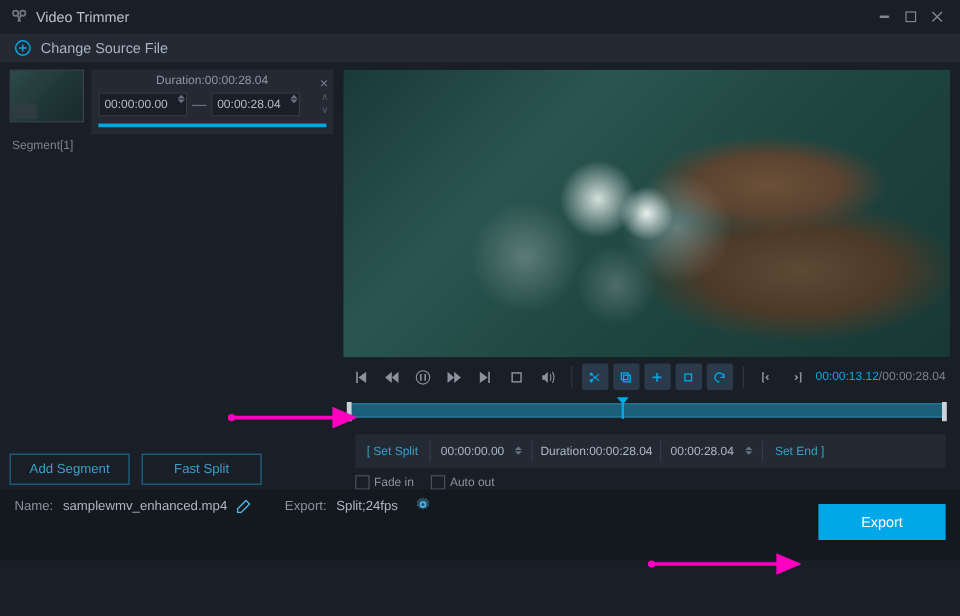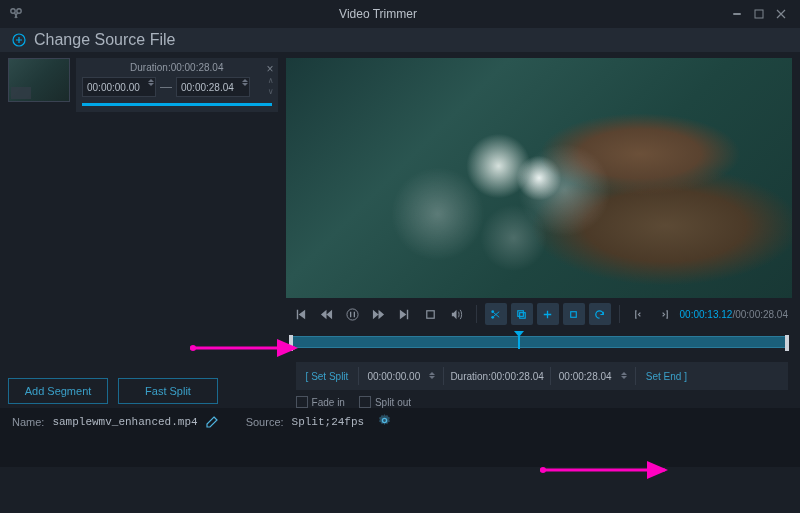--- a/index.html
+++ b/index.html
@@ -1,23 +1,23 @@
 <!DOCTYPE html>
 <html><head>
 <meta charset="utf-8">
 <style>
 * { margin: 0; padding: 0; box-sizing: border-box; font-family: "Segoe UI", Arial, sans-serif; }
 body { background: #1a1f27; color: #9aa2ad; width: 800px; height: 513px; overflow: hidden; font-size: 11px; }
-.titlebar { height: 28px; display: flex; align-items: center; padding: 0 8px; background: #1a1f27; text-align: center; }
+.titlebar { height: 28px; display: flex; align-items: center; padding: 0 8px; background: #1a1f27; }
 .titlebar .logo { width: 16px; height: 16px; margin-right: 6px; color: #6f7882; }
 .titlebar .title { color: #b9c0c9; font-size: 12px; flex: 1; }
 .titlebar .winbtn { width: 22px; height: 22px; display: flex; align-items: center; justify-content: center; color: #7f8790; cursor: pointer; }
 .sourcebar { height: 24px; display: flex; align-items: center; padding: 0 12px; background: #232a34; }
 .sourcebar .plus { color: #00a8e8; margin-right: 8px; display: flex; }
-.sourcebar .label { color: #a9b2bd; font-size: 16px; }
+.sourcebar .label { color: #a9b2bd; font-size: 12px; }
 .main { display: flex; height: 356px; }
 .left { width: 288px; display: flex; flex-direction: column; padding: 6px 8px 0 8px; }
 .segrow { display: flex; gap: 6px; }
 .thumb { width: 62px; height: 44px; border: 1px solid #3a4252; background: linear-gradient(135deg,#2e4a4a 0%,#203838 50%,#1a2a2a 100%); position: relative; flex-shrink: 0; }
 .thumb::after { content: ""; position: absolute; bottom: 2px; left: 2px; width: 20px; height: 12px; background: rgba(50,60,70,.8); }
 .segbox { flex: 1; background: #232a34; padding: 4px 6px 6px 6px; position: relative; }
 .segbox .dur { text-align: center; color: #8f97a2; font-size: 10px; margin-bottom: 4px; }
 .segbox .times { display: flex; align-items: center; gap: 4px; }
 .segbox .tinput { background: #1a1f27; border: 1px solid #333b47; color: #b5bdc7; font-size: 10px; padding: 2px 14px 2px 4px; width: 74px; height: 20px; position: relative; }
 .spinwrap { position: relative; }
@@ -61,21 +61,21 @@
 .rangebar { flex: 1; display: flex; align-items: center; gap: 6px; background: #232a34; height: 28px; padding: 0 6px; margin-left: 6px; }
 .rbtn { color: #3aa0c9; font-size: 10px; padding: 0 4px; cursor: pointer; white-space: nowrap; }
 .rbtn.brkt::before { content: "[ "; color: #3aa0c9; }
 .rbtn.brktR::after { content: " ]"; color: #3aa0c9; }
 .rsep { width: 1px; height: 18px; background: #333b47; }
 .rinput { background: transparent; border: none; color: #aeb6c1; font-size: 10px; width: 72px; padding: 0 2px; }
 .fchk { display: flex; align-items: center; gap: 4px; color: #8a929e; font-size: 10px; }
 .footer { background: #14181f; height: 59px; padding: 6px 12px; display: flex; flex-direction: column; gap: 6px; position: relative; }
 .frow { display: flex; align-items: center; gap: 8px; font-size: 11px; }
 .flabel { color: #8a929e; }
-.fval { color: #aeb6c1; font-family: Liberation Mono, monospace; }
+.fval { color: #aeb6c1; }
 .ficon { color: #4fb4e0; cursor: pointer; display: flex; }
 .gearicon { color: #4fb4e0; cursor: pointer; margin-left: 6px; }
 .exportbtn { position: absolute; right: 12px; top: 12px; width: 106px; height: 30px; background: #00a8e8; color: #fff; border: none; font-size: 12px; cursor: pointer; }
 .saveinput { background: #1e242d; border: 1px solid #2c333e; color: #aeb6c1; font-size: 11px; padding: 3px 6px; width: 380px; height: 22px; }
 .dots { width: 26px; height: 22px; background: #1e242d; border: 1px solid #2c333e; display: flex; align-items: center; justify-content: center; color: #aeb6c1; cursor: pointer; font-size: 12px; letter-spacing: 1px; }
 .folder { color: #8a929e; cursor: pointer; display: flex; }
 .arrow-annot { position: absolute; pointer-events: none; z-index: 100; }
 .arrow-annot svg { overflow: visible; }
 .leftbottom { margin-top: auto; padding: 8px 0 4px 0; }
 </style>
@@ -142,20 +142,21 @@
             <input class="tinput" value="00:00:28.04" style="">
             <div class="spn">
                 <span class="up"></span>
                 <span class="dn"></span>
               </div>
           </div>
         </div>
         <div class="segprog"></div>
       </div>
     </div>
+    <div class="seglabel">Segment[1]</div>
     <div class="leftspacer"></div>
     <div class="leftbottom">
       <div class="lbtns">
         <button class="lbtn">Add Segment</button>
         <button class="lbtn">Fast Split</button>
       </div>
     </div>
   </div>
 
   <div class="right">
@@ -271,42 +272,43 @@
         <span class="rbtn brktR">Set End</span>
       </div>
     </div>
     <div style="display:flex;gap:14px;padding:6px 4px 0 10px">
       <div class="fchk">
           <span class="chkbox"></span>
           <span>Fade in</span>
         </div>
       <div class="fchk">
           <span class="chkbox"></span>
-          <span>Split out</span>
+          <span>Auto out</span>
         </div>
     </div>
   </div>
 </div>
 
 <div class="footer">
   <div class="frow">
     <span class="flabel">Name:</span>
     <span class="fval">samplewmv_enhanced.mp4</span>
     <span class="ficon">
         <svg width="12" height="12" viewBox="0 0 12 12" fill="none" stroke="currentColor" stroke-width="1.2">
           <path d="M8 1l3 3-7 7H1V8z"></path>
         </svg>
       </span>
-    <span class="flabel" style="margin-left:20px">Source:</span>
+    <span class="flabel" style="margin-left:20px">Export:</span>
     <span class="fval">Split;24fps</span>
     <span class="gearicon"><svg width="13" height="13" viewBox="0 0 14 14" fill="currentColor">
           <path d="M7 4a3 3 0 100 6 3 3 0 000-6zm0 1.5a1.5 1.5 0 110 3 1.5 1.5 0 010-3z"></path>
           <path d="M7 0l1 2 2-1 1 2 2 1-1 2 1 2-2 1-1 2-2-1-1 2-1-2-2 1-1-2-2-1 1-2-1-2 2-1 1-2 2 1z" opacity=".35"></path>
         </svg></span>
   </div>
+  <button class="exportbtn">Export</button>
 </div>
 
 <div class="arrow-annot" style="left:190px;top:338px">
   <svg width="120" height="20">
       <defs>
         <marker id="ah1" markerWidth="8" markerHeight="8" refX="6" refY="3" orient="auto">
           <path d="M0 0L7 3L0 6z" fill="#ff00c0"></path>
         </marker>
       </defs>
       <line x1="0" y1="10" x2="105" y2="10" stroke="#ff00c0" stroke-width="3" marker-end="url(#ah1)"></line>

